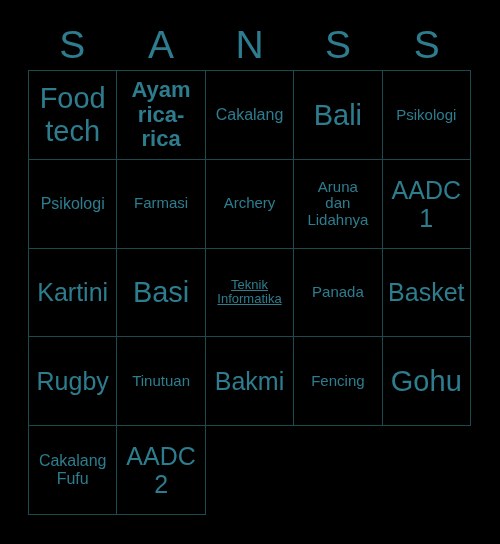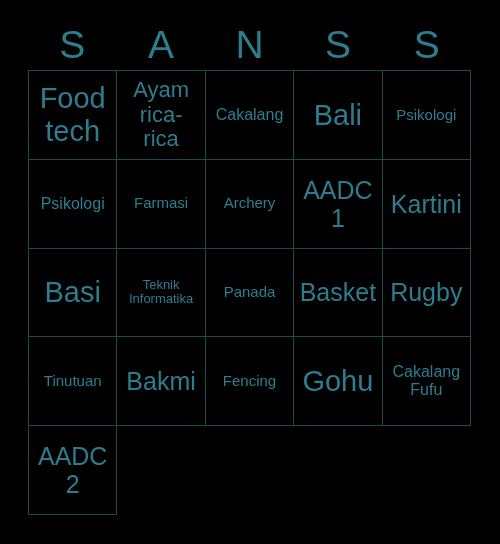--- a/index.html
+++ b/index.html
@@ -71,24 +71,24 @@
     padding: 2px 3px;
     color: #2d7d8f;
     line-height: 1.12;
     overflow: hidden;
     white-space: pre-line;
     background: #000000;
   }
   
   .fs-xxl { font-size: 29px; }
   .fs-xl  { font-size: 25px; }
-  .fs-lg  { font-size: 22px; }
+  .fs-lg  { font-size: 22px; font-weight: bold; }
   .fs-md  { font-size: 15px; }
   .fs-sm  { font-size: 16px; }
-  .fs-xs  { font-size: 13px; }
+  .fs-xs  { font-size: 13px; text-decoration: underline; }
 </style>
 </head>
 <body>
 
 <div id="card">
 
   <div id="header-row">
       <div class="header-letter">S</div>
       <div class="header-letter">A</div>
       <div class="header-letter">N</div>
@@ -101,20 +101,23 @@
 tech</div>
       <div class="cell fs-lg">Ayam
 rica-
 rica</div>
       <div class="cell fs-sm">Cakalang</div>
       <div class="cell fs-xxl">Bali</div>
       <div class="cell fs-md">Psikologi</div>
       <div class="cell fs-sm">Psikologi</div>
       <div class="cell fs-md">Farmasi</div>
       <div class="cell fs-md">Archery</div>
+      <div class="cell fs-md">Aruna
+dan
+Lidahnya</div>
       <div class="cell fs-xl">AADC
 1</div>
       <div class="cell fs-xl">Kartini</div>
       <div class="cell fs-xxl">Basi</div>
       <div class="cell fs-xs">Teknik
 Informatika</div>
       <div class="cell fs-md">Panada</div>
       <div class="cell fs-xl">Basket</div>
       <div class="cell fs-xl">Rugby</div>
       <div class="cell fs-md">Tinutuan</div>

